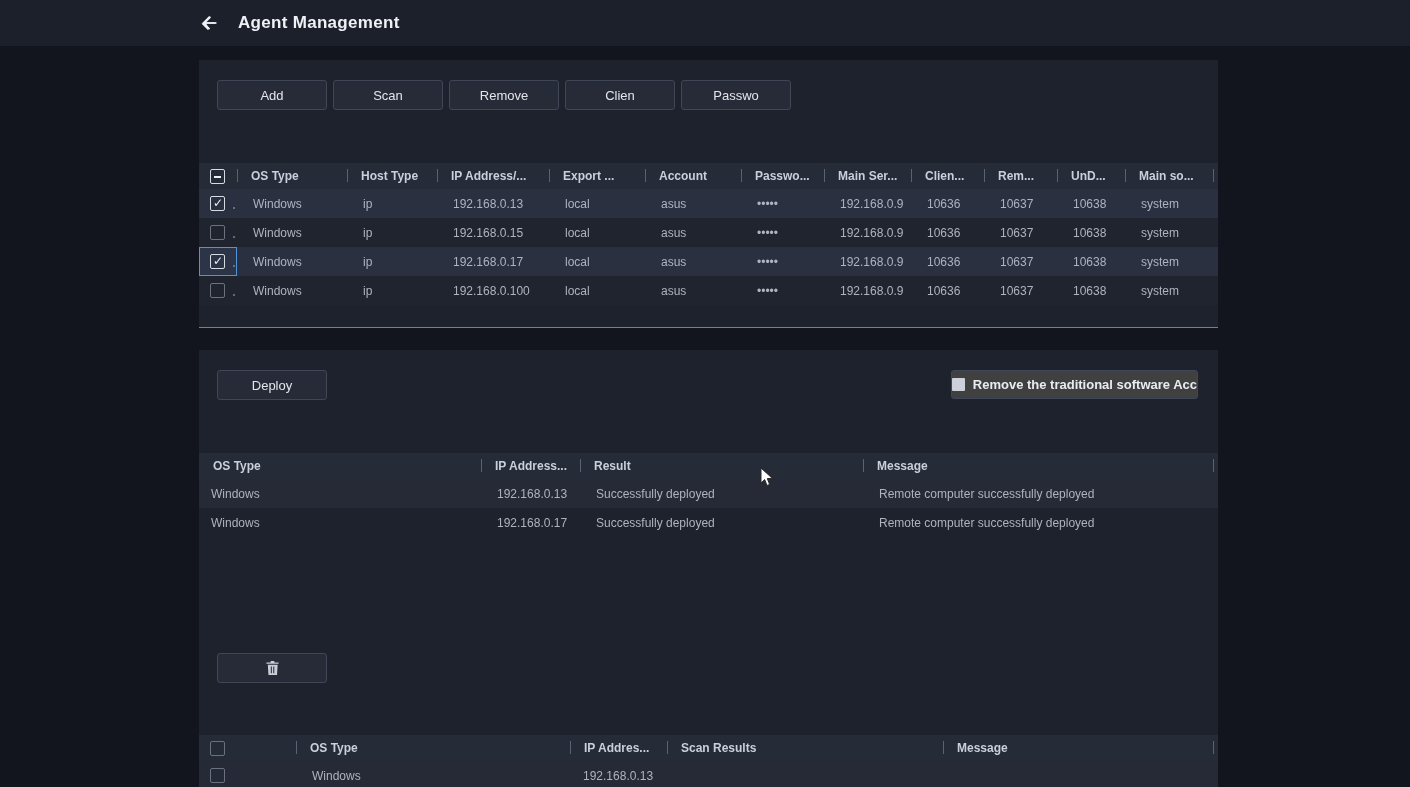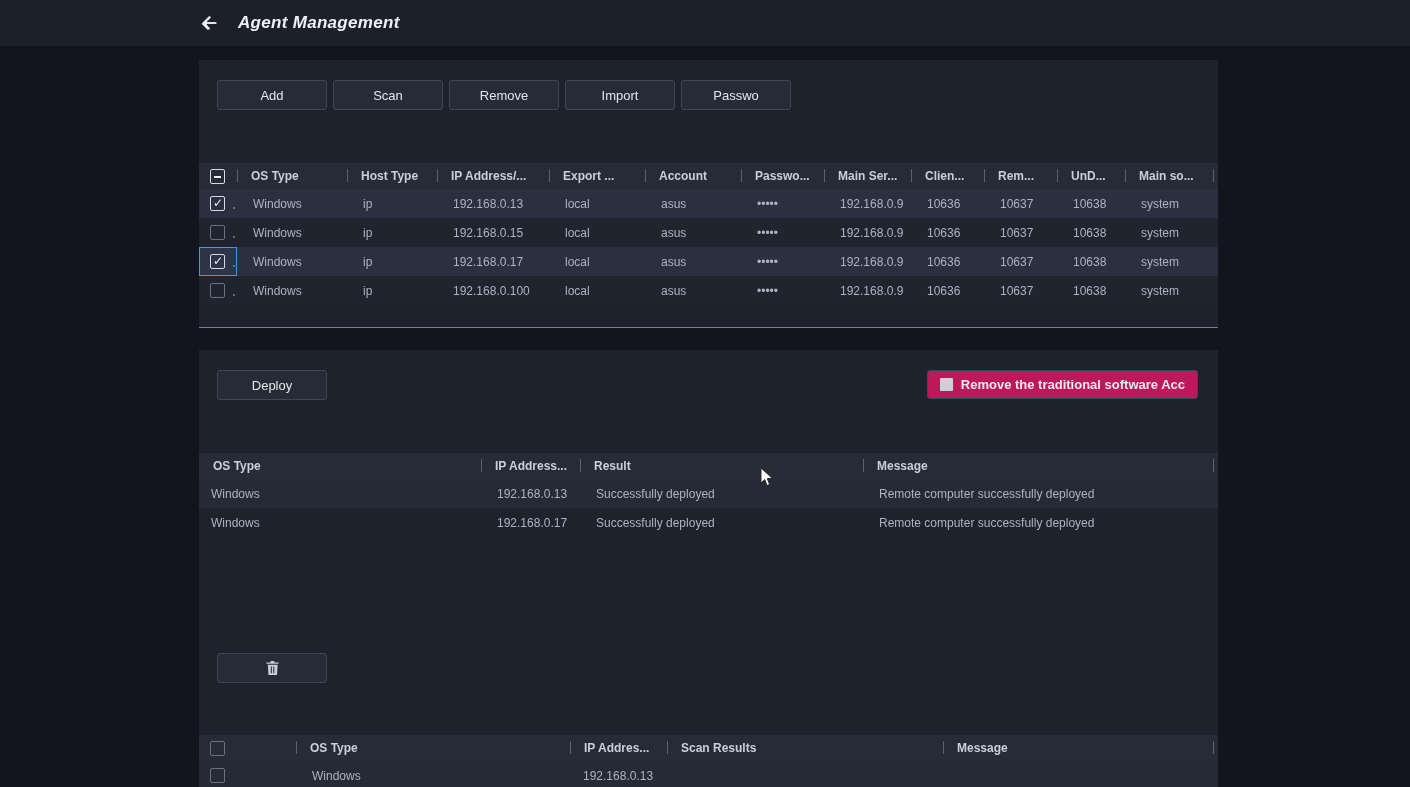--- a/index.html
+++ b/index.html
@@ -8,40 +8,40 @@
     font-family:"Liberation Sans","DejaVu Sans",sans-serif;
     background:#12151d; color:#adb3bf; position:relative;
   }
   
   .header {
     position:absolute; left:0; top:0; width:1410px; height:46px;
     background:#1c202a; display:flex; align-items:center;
   }
   .back-btn { margin-left:196px; width:26px; height:26px; display:flex; align-items:center; justify-content:center; cursor:pointer; }
   .back-btn svg { width:20px; height:20px; fill:#eef1f5; }
-  .page-title { margin-left:16px; font-size:17px; font-weight:bold; color:#eef1f5; letter-spacing:.3px;font-style:italic; }
+  .page-title { margin-left:16px; font-size:17px; font-weight:bold; color:#eef1f5; letter-spacing:.3px; }
   
   .panel { position:absolute; left:199px; width:1019px; background:#1e222d; border-bottom:1px solid #767e8e; }
   #panel1 { top:60px;  height:268px; }
   #panel2 { top:350px; height:346px; }
   #panel3 { top:640px; height:160px; }
   .toolbar { position:absolute; left:18px; top:20px; display:flex; gap:6px; }
   #panel3 .toolbar { top:13px; }
   .btn {
     width:110px; height:30px; background:#262b37; border:1px solid #3f4657; border-radius:3px;
     color:#e2e6ec; font-size:13px; font-family:inherit; cursor:pointer;
     display:flex; align-items:center; justify-content:center;
   }
   .manual-btn {
     position:absolute; right:30px; top:20px; width:auto; padding:0 14px; height:29px;
     font-weight:bold; font-size:13px;
   }
   .remove-trad {
-    position:absolute; right:20px; top:20px; height:29px; padding:0 12px;
-    background:#be185d; border:1px solid #3f4657; border-radius:3px;
+    position:absolute; right:20px; top:20px; height:29px; padding:0 0;
+    background:#404040; border:1px solid #3f4657; border-radius:3px;
     display:flex; align-items:center; gap:8px; cursor:pointer;
     color:#e8ebf0; font-size:13px; font-weight:bold;
   }
   .remove-trad .box { width:13px; height:13px; background:#ccd1d9; border-radius:1px; }
   .trash-btn svg { width:15px; height:16px; fill:#c8cdd6; }
   
   table { border-collapse:collapse; table-layout:fixed; width:1019px; position:absolute; left:0;margin-top:36px; }
   #panel1 table { top:67px; }
   #panel2 table { top:67px; }
   #panel3 table { top:59px; }
@@ -90,21 +90,21 @@
       </svg>
   </div>
   <div class="page-title">Agent Management</div>
 </div>
 
 <section class="panel" id="panel1">
   <div class="toolbar">
     <button class="btn">Add</button>
     <button class="btn">Scan</button>
     <button class="btn">Remove</button>
-    <button class="btn">Import</button>
+    <button class="btn">Clien</button>
     <button class="btn">Passwo</button>
   </div>
 
   <table>
     <colgroup>
         <col style="width:38px">
         <col style="width:110px">
         <col style="width:90px">
         <col style="width:112px">
         <col style="width:96px">

